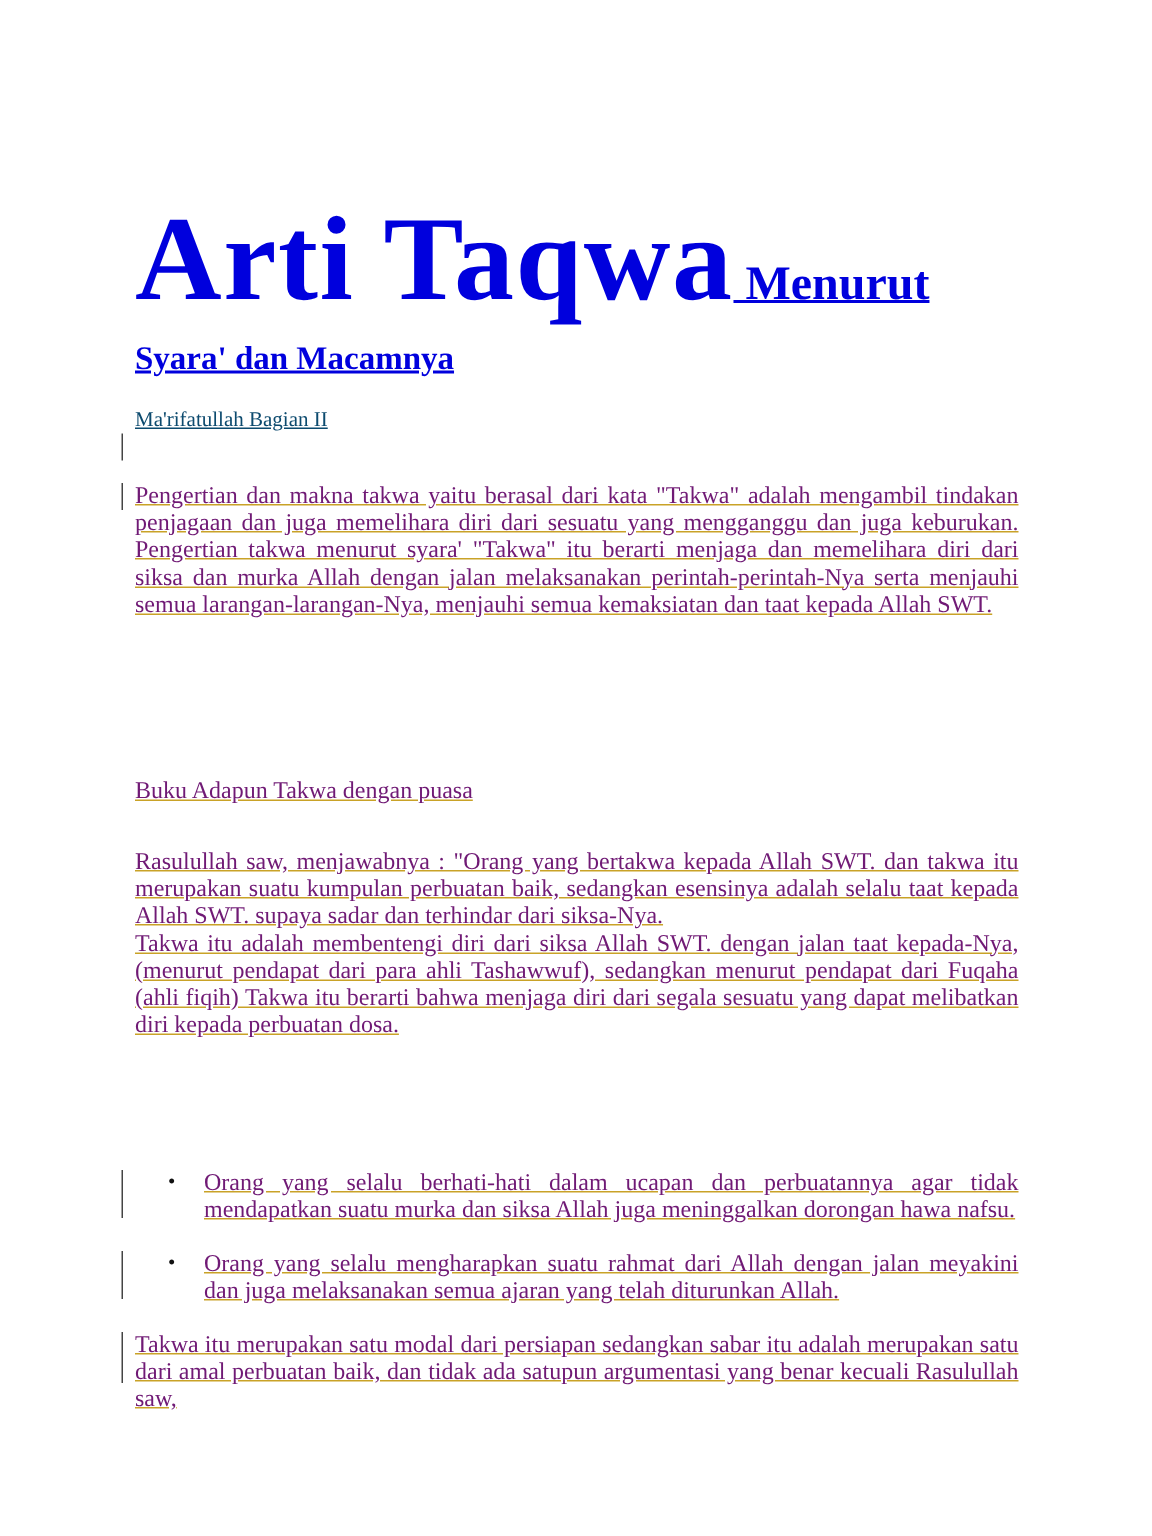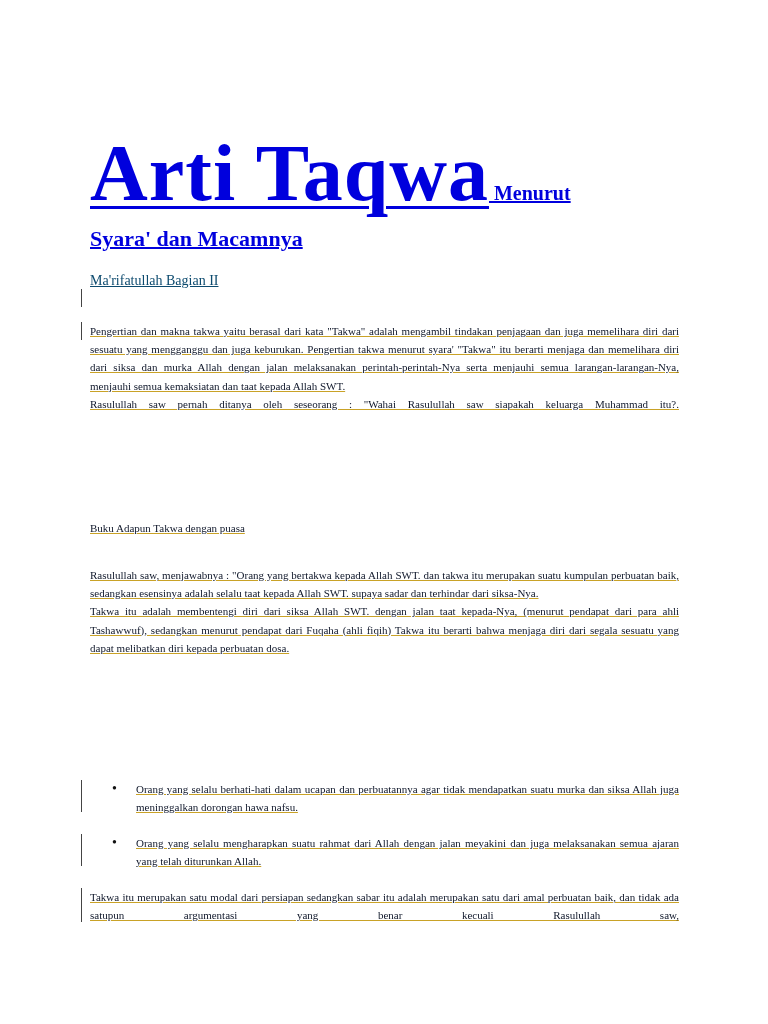--- a/index.html
+++ b/index.html
@@ -1,23 +1,23 @@
 <!DOCTYPE html>
 <html><head>
   <meta charset="utf-8">
   <style>
     html, body { margin: 0; padding: 0; background: #ffffff; }
     body { width: 768px; height: 1024px; overflow: hidden; position: relative; font-family: "Liberation Serif", serif; }
     .title-wrap { position: absolute; left: 90px; top: 127px; width: 600px; }
-    .title-big { font-family: "Liberation Serif", serif; font-weight: bold; font-size: 80px; color: #0000dd; text-decoration: underline; text-decoration-thickness: 3px; text-underline-offset: 6px; letter-spacing: 1px; line-height: 92px; }
-    .title-small { font-family: "Liberation Serif", serif; font-weight: bold; font-size: 20px; color: #0000dd; text-decoration: underline; text-decoration-thickness: 2px; }
+    .title-big { font-family: "Liberation Serif", serif; font-weight: bold; font-size: 80px; color: #0000dd; text-decoration-thickness: 3px; text-underline-offset: 6px; letter-spacing: 1px; line-height: 92px; }
+    .title-small { font-family: "Liberation Serif", serif; font-weight: bold; font-size: 32px; color: #0000dd; text-decoration: underline; text-decoration-thickness: 2px; }
     .subtitle { position: absolute; left: 90px; top: 223px; font-weight: bold; font-size: 22px; color: #0000dd; text-decoration: underline; text-decoration-thickness: 2px; line-height: 32px; }
     .series-link { position: absolute; left: 90px; top: 272px; font-size: 14px; color: #0c4a6e; text-decoration: underline; line-height: 18px; }
     .cursor-bar { position: absolute; width: 1px; background: #444; }
-    .body-text { color: #0f172a; font-size: 11px; line-height: 18.2px; text-decoration: underline; text-decoration-color: #c9a227; text-align: justify; margin: 0; }
+    .body-text { color: #701a75; font-size: 16px; line-height: 18.2px; text-decoration: underline; text-decoration-color: #c9a227; text-align: justify; margin: 0; }
     .block { position: absolute; left: 90px; width: 589px; }
     .bullet-row { position: absolute; left: 112px; width: 567px; display: flex; }
     .bullet-dot { width: 24px; color: #111; font-size: 14px; line-height: 18.2px; flex: none; }
     .bullet-text { flex: 1; }
   </style>
 </head>
 <body>
 
 <div class="title-wrap">
   <span class="title-big">Arti Taqwa</span><span class="title-small"> Menurut </span>
@@ -25,21 +25,20 @@
 
 <div class="subtitle">Syara' dan Macamnya</div>
 
 <div class="series-link">Ma'rifatullah Bagian II</div>
 
 <div class="cursor-bar" style="left:81px; top:289px; height:18px;"></div>
 <div class="cursor-bar" style="left:81px; top:322px; height:18px;"></div>
 
 <div class="block" style="top:322px;">
   <p class="body-text">Pengertian dan makna takwa yaitu berasal dari kata "Takwa" adalah mengambil tindakan penjagaan dan juga memelihara diri dari sesuatu yang mengganggu dan juga keburukan. Pengertian takwa menurut syara' "Takwa" itu berarti menjaga dan memelihara diri dari siksa dan murka Allah dengan jalan melaksanakan perintah-perintah-Nya serta menjauhi semua larangan-larangan-Nya, menjauhi semua kemaksiatan dan taat kepada Allah SWT.</p>
-  <p class="body-text" style="text-align-last: justify;">Rasulullah saw pernah ditanya oleh seseorang : "Wahai Rasulullah saw siapakah keluarga Muhammad itu?.</p>
 </div>
 
 <div class="block" style="top:519px;">
   <p class="body-text">Buku Adapun Takwa dengan puasa</p>
 </div>
 
 <div class="block" style="top:566px;">
   <p class="body-text">Rasulullah saw, menjawabnya : "Orang yang bertakwa kepada Allah SWT. dan takwa itu merupakan suatu kumpulan perbuatan baik, sedangkan esensinya adalah selalu taat kepada Allah SWT. supaya sadar dan terhindar dari siksa-Nya.</p>
   <p class="body-text">Takwa itu adalah membentengi diri dari siksa Allah SWT. dengan jalan taat kepada-Nya, (menurut pendapat dari para ahli Tashawwuf), sedangkan menurut pendapat dari Fuqaha (ahli fiqih) Takwa itu berarti bahwa menjaga diri dari segala sesuatu yang dapat melibatkan diri kepada perbuatan dosa.</p>
 </div>

